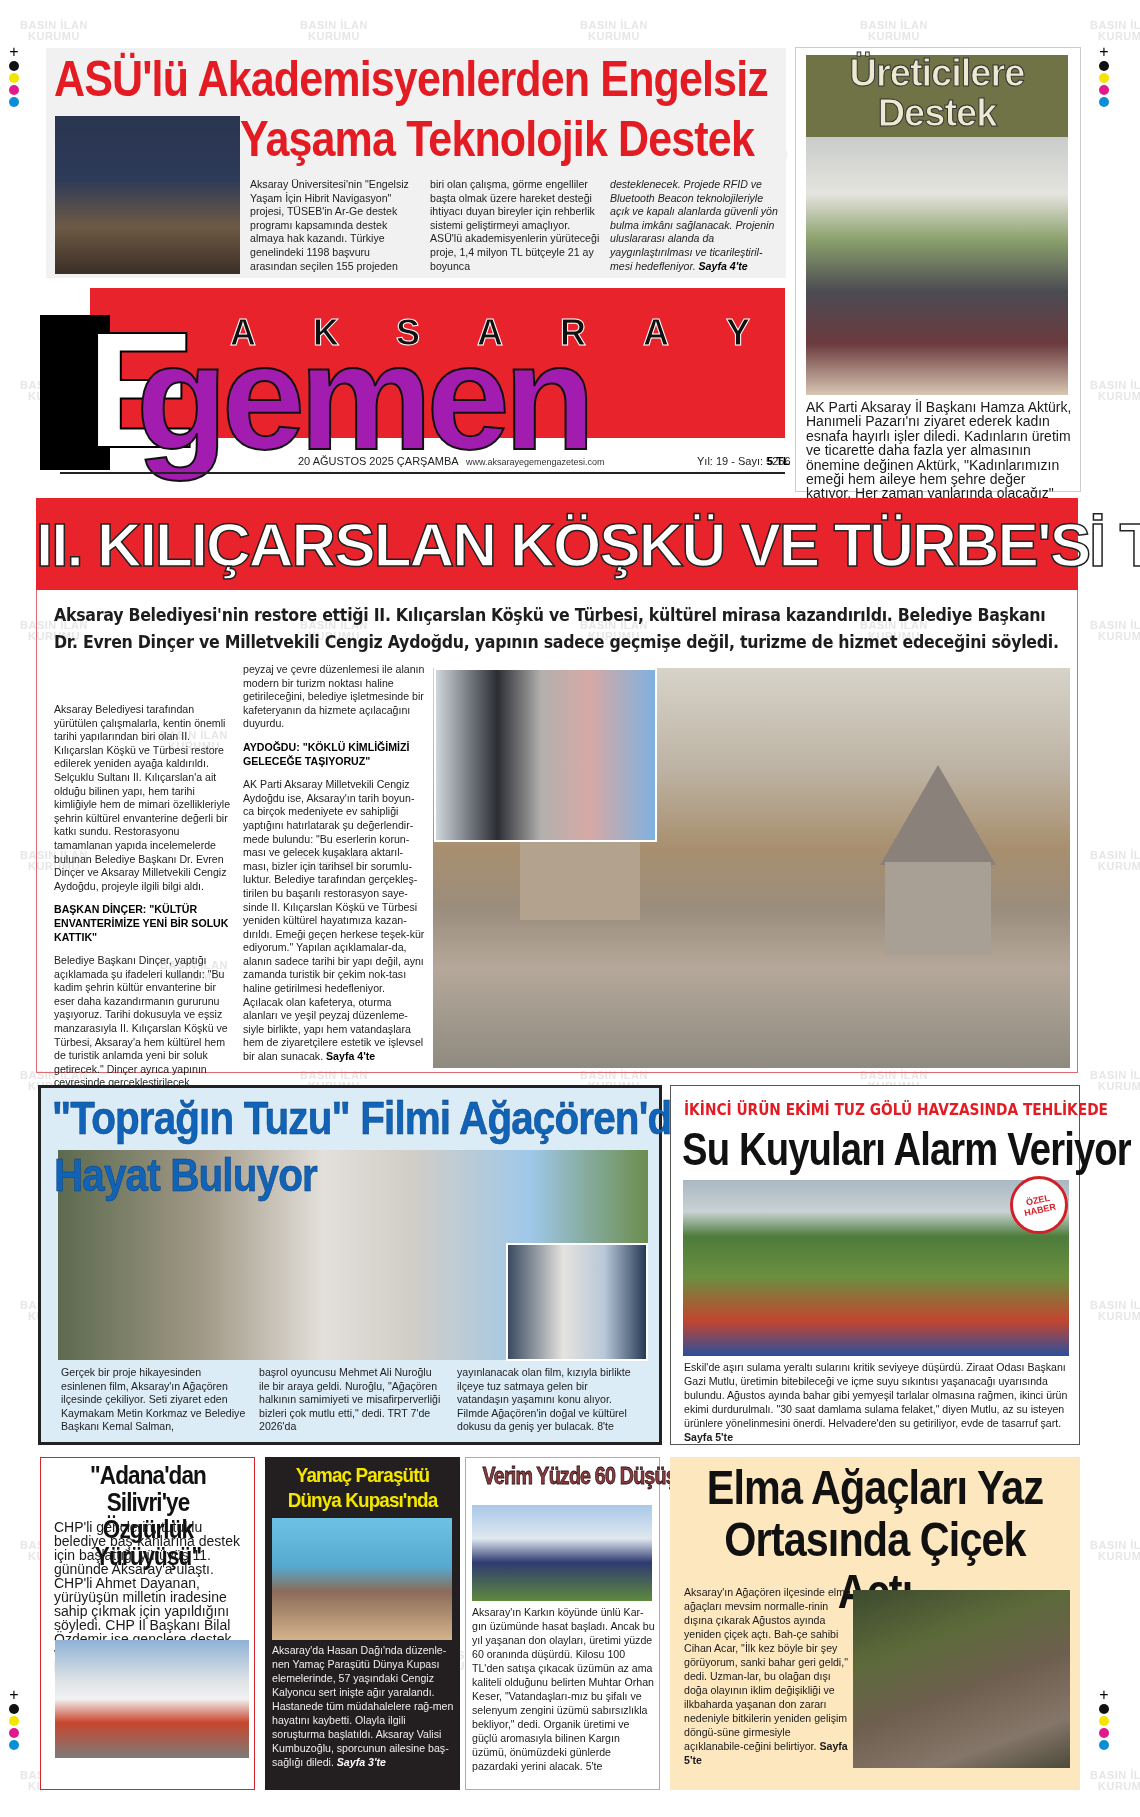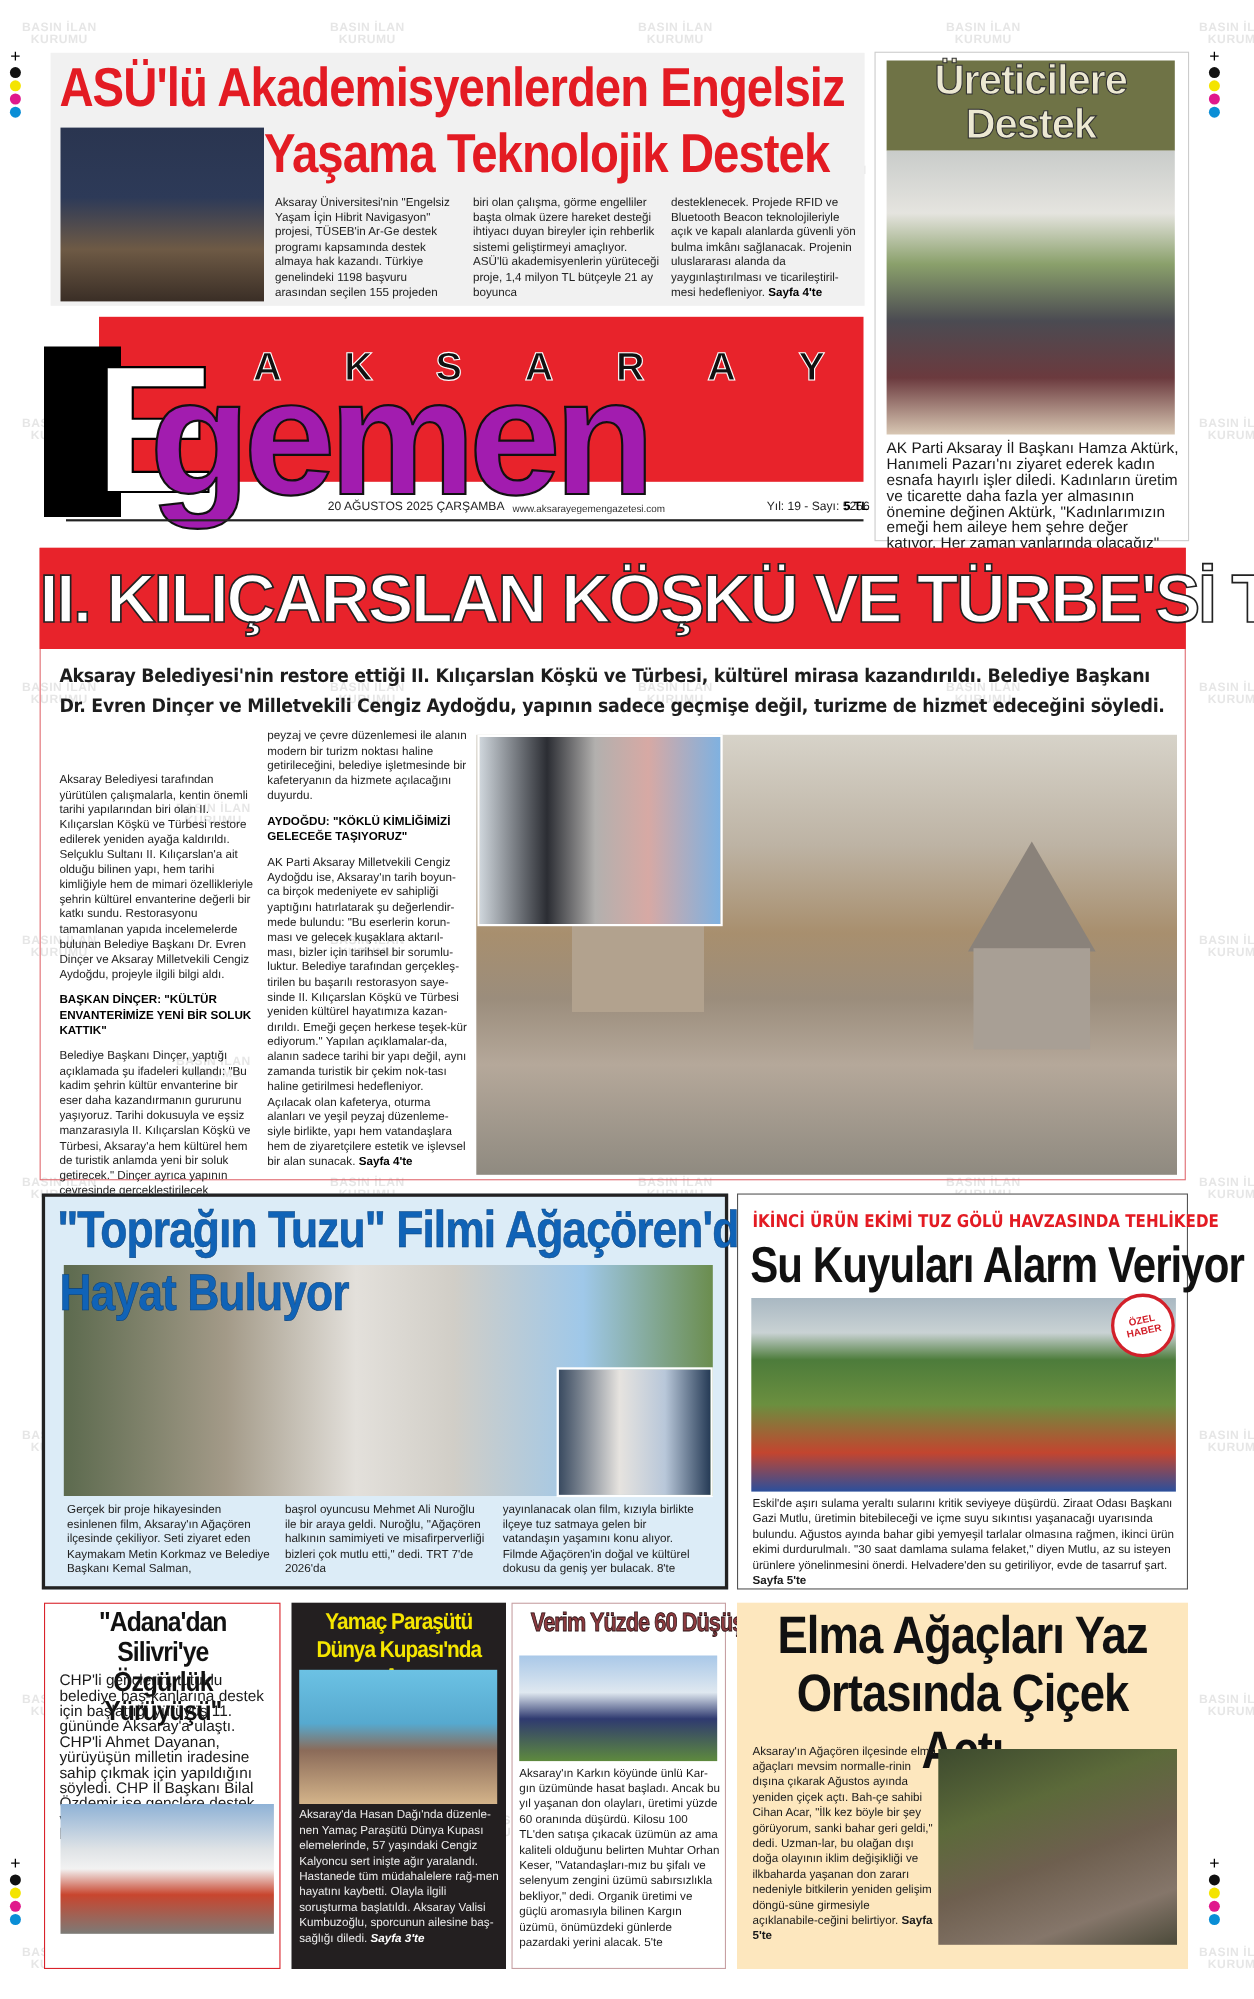--- a/index.html
+++ b/index.html
@@ -266,21 +266,21 @@
   <span class="dot" style="background:#e0198c"></span>
   <span class="dot" style="background:#0a8ed6"></span>
 </div>
 
 <div id="top-story" class="abs"></div>
 <div id="top-headline-1" class="abs cond">ASÜ'lü Akademisyenlerden Engelsiz</div>
 <div id="top-photo" class="abs photo"></div>
 <div id="top-headline-2" class="abs cond">Yaşama Teknolojik Destek</div>
 <div class="abs body-text top-col" style="left:250px;">Aksaray Üniversitesi'nin "Engelsiz Yaşam İçin Hibrit Navigasyon" projesi, TÜSEB'in Ar-Ge destek programı kapsamında destek almaya hak kazandı. Türkiye genelindeki 1198 başvuru arasından seçilen 155 projeden</div>
 <div class="abs body-text top-col" style="left:430px;">biri olan çalışma, görme engelliler başta olmak üzere hareket desteği ihtiyacı duyan bireyler için rehberlik sistemi geliştirmeyi amaçlıyor. ASÜ'lü akademisyenlerin yürüteceği proje, 1,4 milyon TL bütçeyle 21 ay boyunca</div>
-<div class="abs body-text top-col" style="left:610px;"><span>desteklenecek. Projede RFID ve Bluetooth Beacon teknolojileriyle açık ve kapalı alanlarda güvenli yön bulma imkânı sağlanacak. Projenin uluslararası alanda da yaygınlaştırılması ve ticarileştiril-mesi hedefleniyor.</span> <b>Sayfa 4'te</b></div>
+<div class="abs body-text top-col" style="left:610px;font-style:italic;"><span>desteklenecek. Projede RFID ve Bluetooth Beacon teknolojileriyle açık ve kapalı alanlarda güvenli yön bulma imkânı sağlanacak. Projenin uluslararası alanda da yaygınlaştırılması ve ticarileştiril-mesi hedefleniyor.</span> <b>Sayfa 4'te</b></div>
 
 <div id="mast-red" class="abs"></div>
 <div id="mast-E" class="abs"></div>
 <div id="mast-E-white" class="abs">E</div>
 <div id="mast-aksaray" class="abs">
   <span>A</span>
   <span>K</span>
   <span>S</span>
   <span>A</span>
   <span>R</span>

